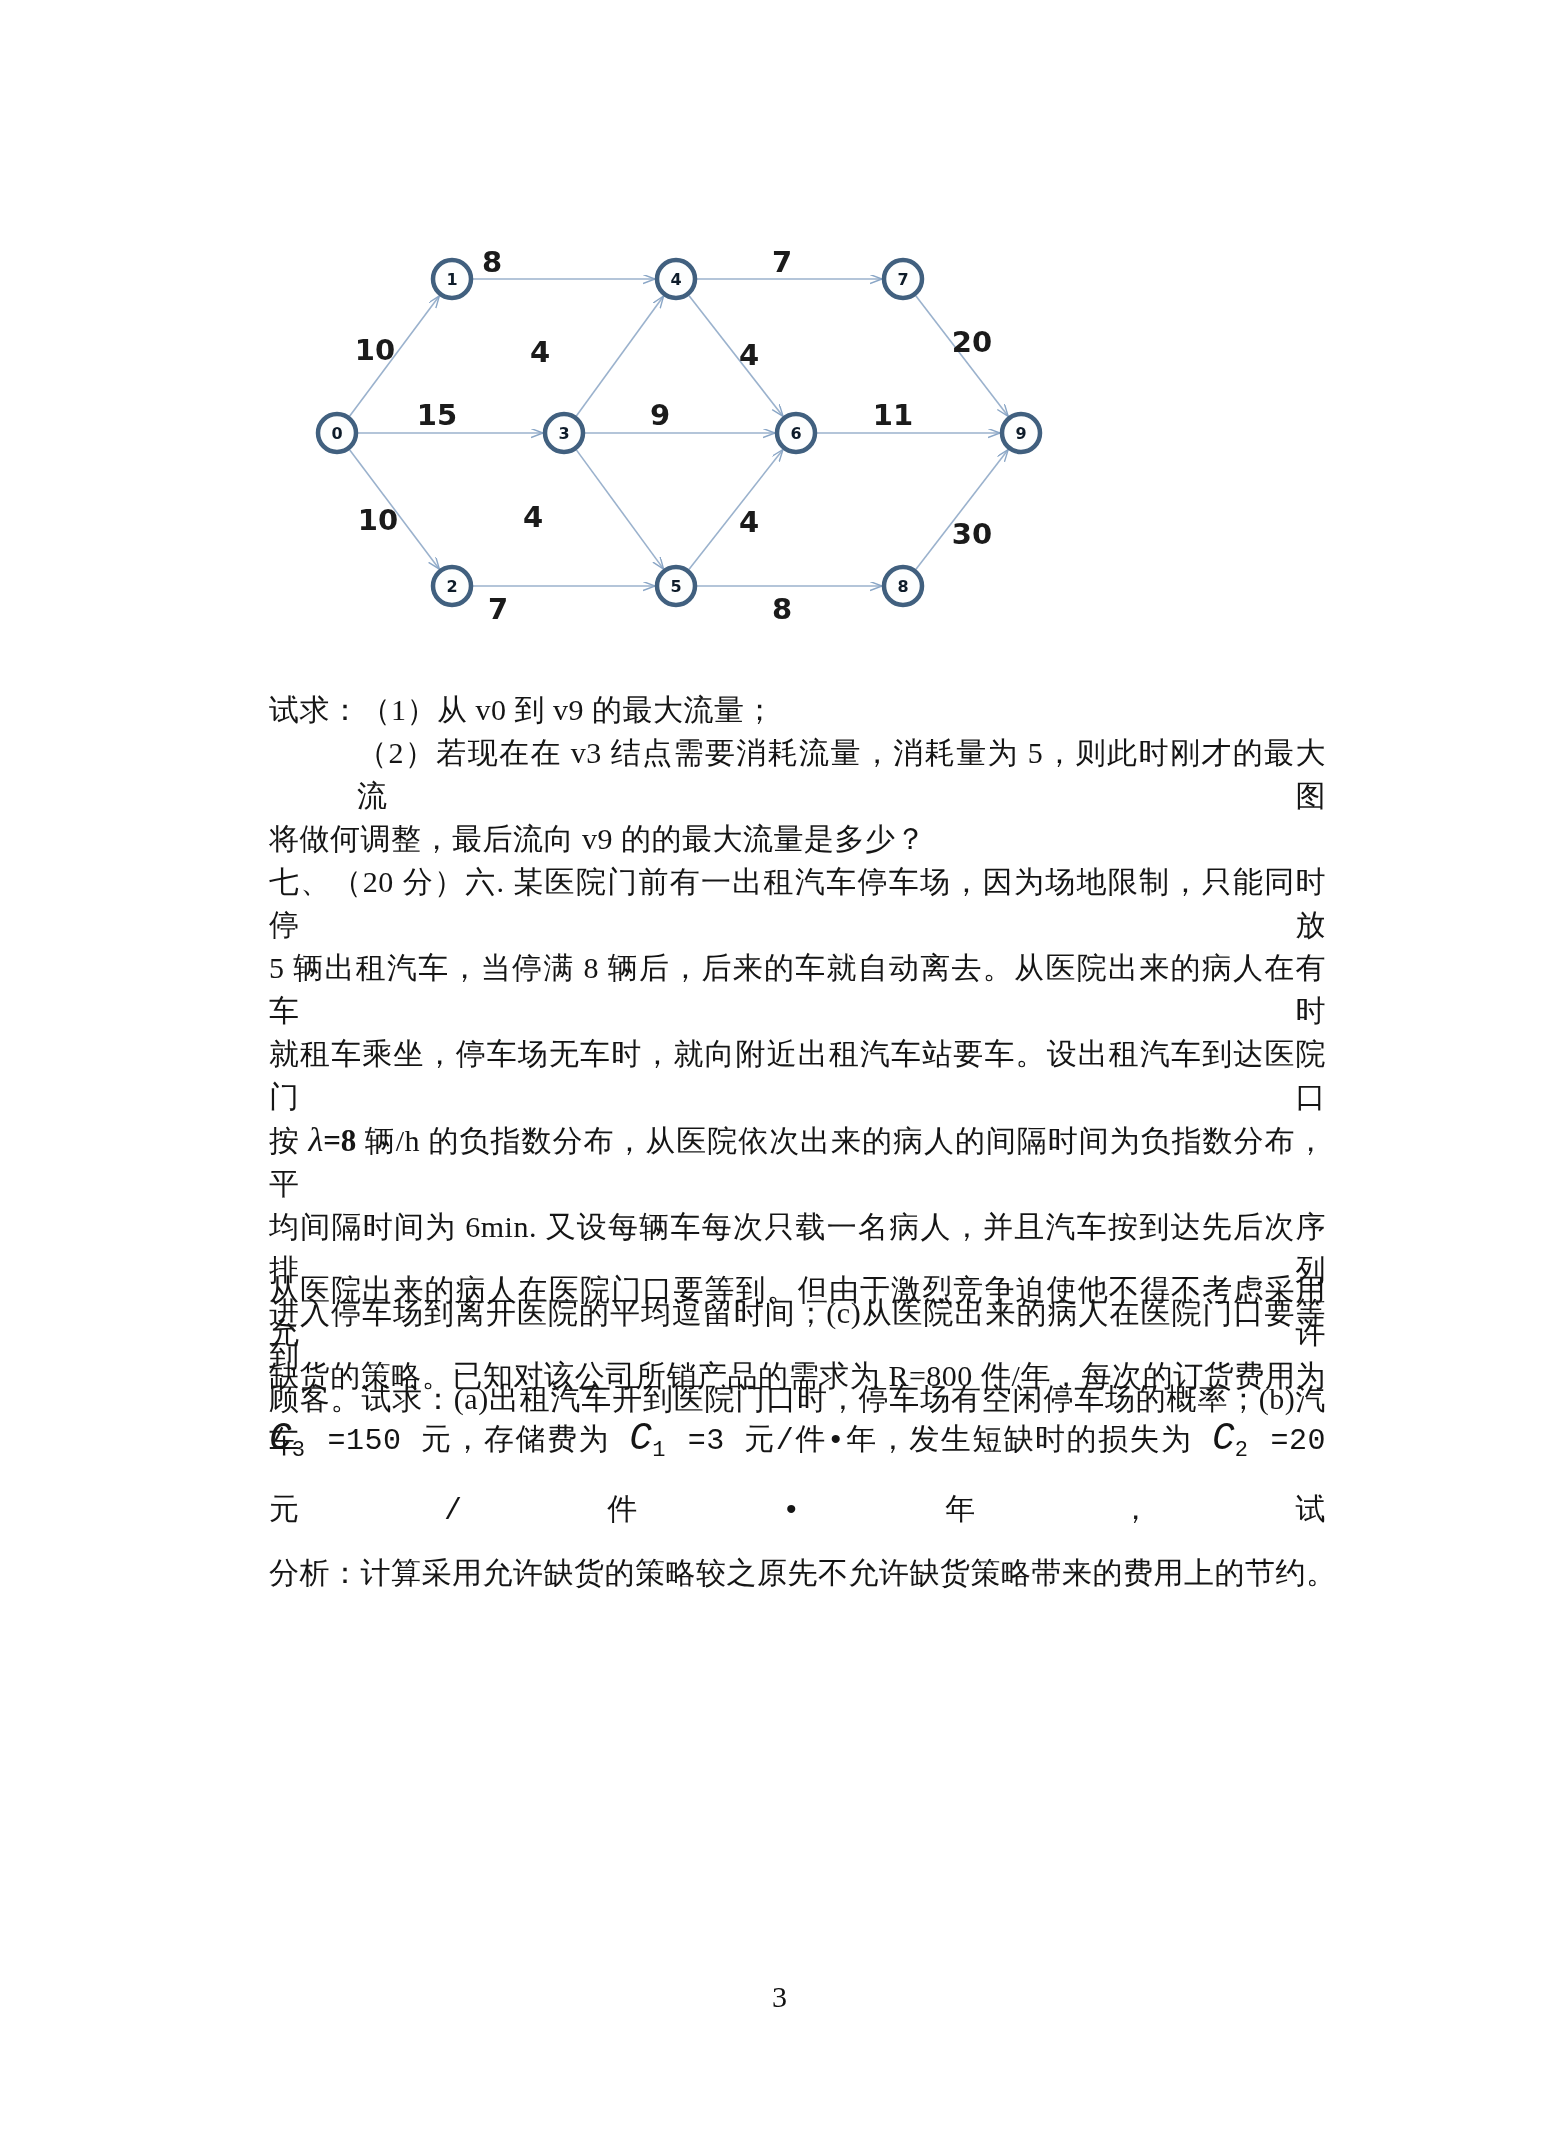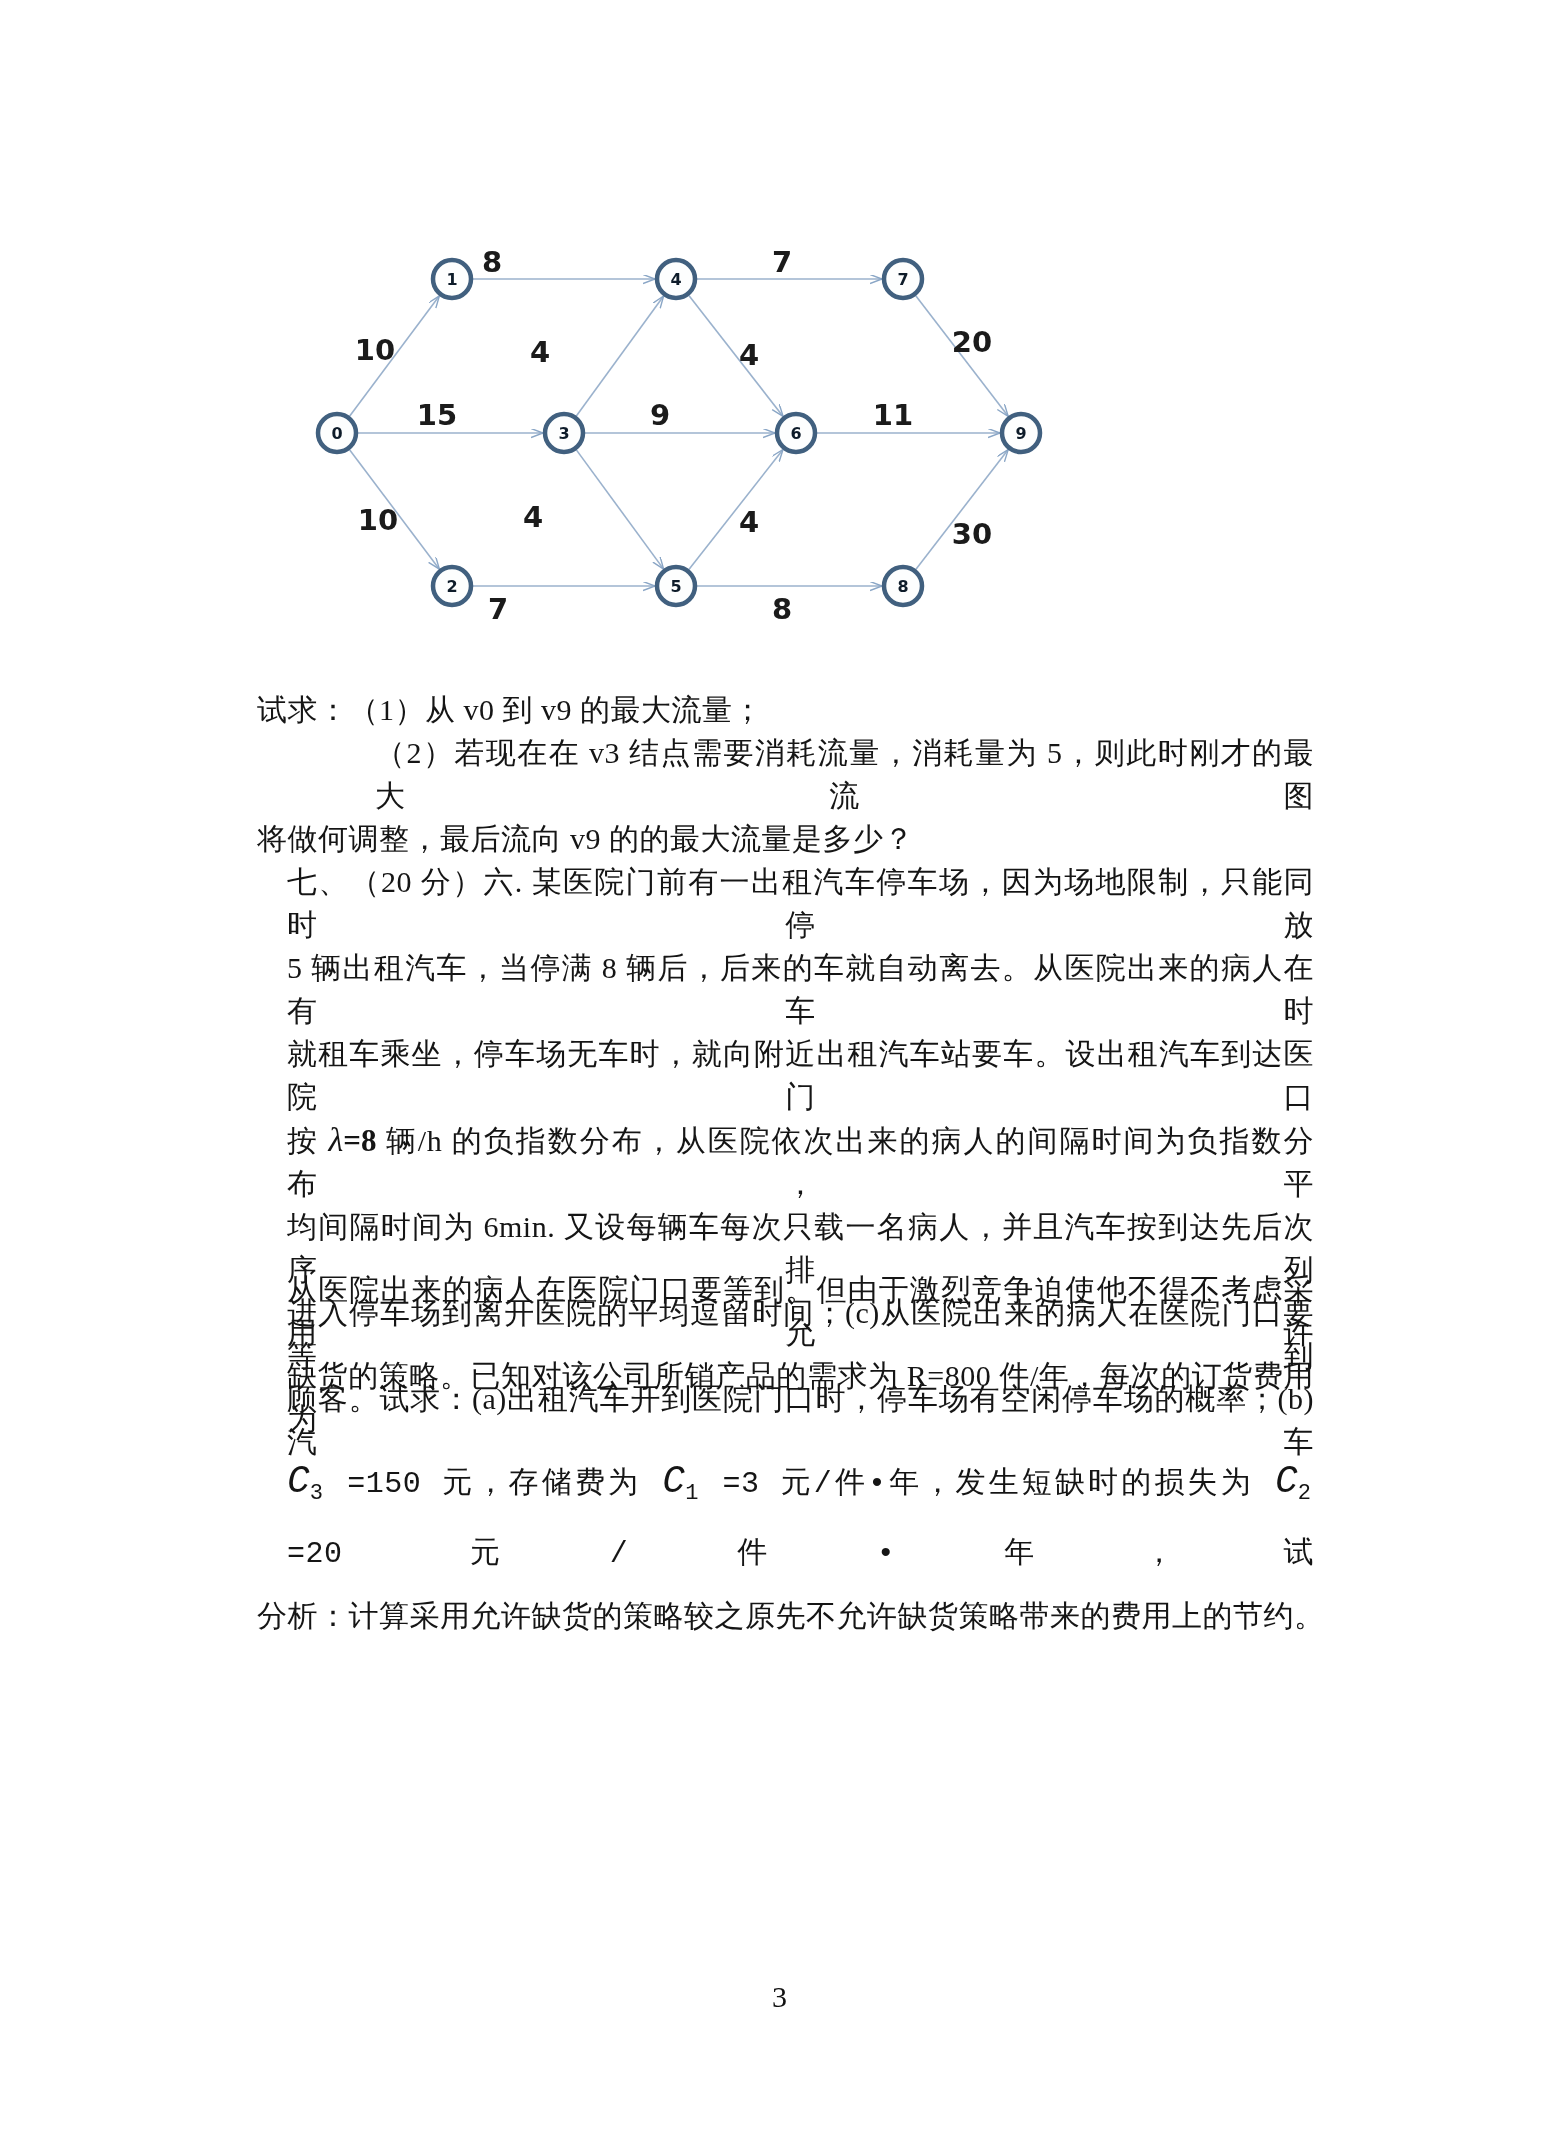--- a/index.html
+++ b/index.html
@@ -13,29 +13,29 @@
     margin:0 auto;
   }
   .diagram{position:absolute;left:260px;top:215px;}
   .edge{stroke:#9bb2cd;stroke-width:1.6;fill:none;}
   .edge-label{font-family:"DejaVu Sans",sans-serif;font-weight:700;font-size:29px;fill:#1b1b1b;}
   .node{fill:#fdfefe;stroke:#41607f;stroke-width:4.5px;}
   .node-label{font-family:"DejaVu Sans",sans-serif;font-weight:700;font-size:16px;fill:#0e1c2a;}
   .arrowhead{stroke:#8aa6c6;fill:none;stroke-width:1.4;}
 
   .block{
-    position:absolute;left:257px;width:1057px;
+    position:absolute;left:269px;width:1057px;
     font-size:30px;line-height:43px;
     letter-spacing:0.5px;
   }
   .q6{top:688px;}
   .q7{top:860px;}
   .q8{top:1268px;}
   .line{text-align:left;white-space:nowrap;}
-  .just{white-space:normal;text-align:justify;text-align-last:justify;text-justify:inter-character;margin-left:30px;}
+  .just{white-space:normal;text-align:justify;text-align-last:justify;text-justify:inter-character;}
   .indent{padding-left:88px;}
 
   .lam{font-style:italic;font-size:34px;letter-spacing:0;}
   .beq{font-weight:bold;font-size:31px;letter-spacing:0;}
 
   .formula-line{line-height:60px;margin-top:12px;margin-bottom:10px;font-family:Liberation Mono, monospace;}
   .cvar{font-style:italic;font-size:38px;letter-spacing:0;}
   .csub{font-size:22px;vertical-align:-7px;margin-right:3px;letter-spacing:0;}
 
   .pagenum{

